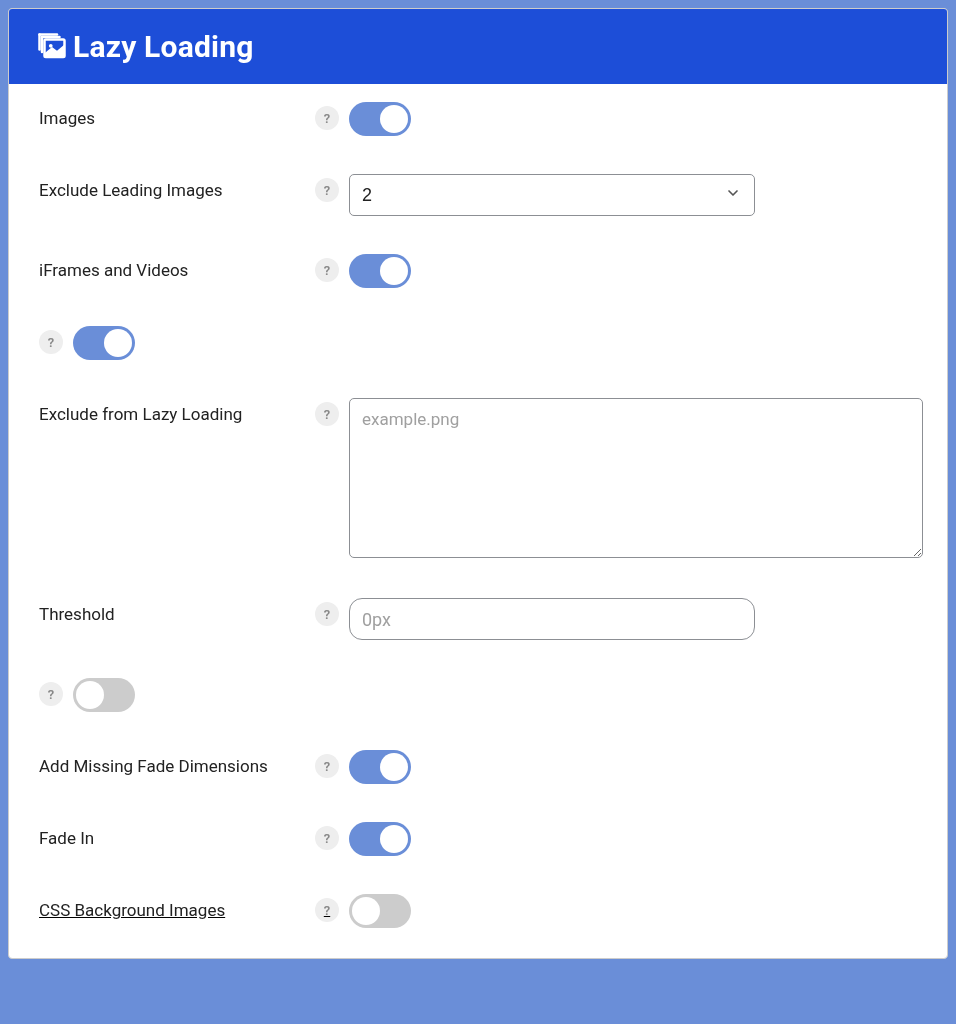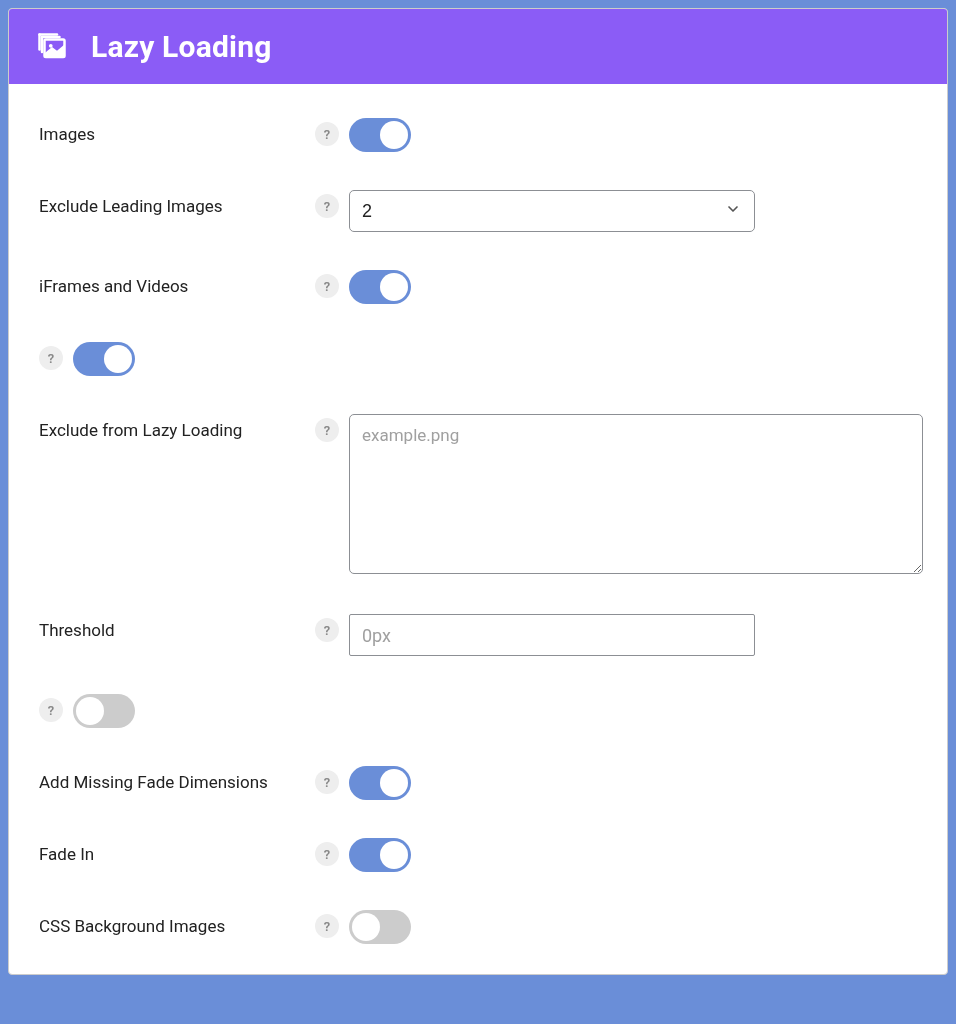--- a/index.html
+++ b/index.html
@@ -13,42 +13,42 @@
       padding: 8px;
       width: 956px;
     }
     .panel {
       background: #ffffff;
       border: 1px solid #ccc;
       border-radius: 4px;
       overflow: hidden;
     }
     .panel-header {
-      background: #8b5cf6;
+      background: #1d4ed8;
       color: #ffffff;
       padding: 20px 28px;
       display: flex;
       align-items: center;
-      gap: 24px;
+      gap: 6px;
     }
     .panel-header h1 {
       font-size: 30px;
       font-weight: 700;
       letter-spacing: 0.2px;
     }
     .header-icon {
       display: inline-flex;
       align-items: center;
       justify-content: center;
       width: 30px;
       height: 30px;
       flex-shrink: 0;
     }
     .panel-body {
-      padding: 34px 30px 20px 30px;
+      padding: 18px 30px 20px 30px;
     }
     .row {
       display: flex;
       align-items: flex-start;
       margin-bottom: 40px;
     }
     .row.short {
       margin-bottom: 38px;
     }
     .label-col {
@@ -153,21 +153,21 @@
     textarea.form-textarea::placeholder,
     input.form-input::placeholder {
       color: #a0a0a0;
     }
     input.form-input {
       width: 406px;
       height: 42px;
       padding: 6px 12px;
       font-size: 18px;
       border: 1px solid #8c8f94;
-      border-radius: 2px;
+      border-radius: 13px;
       color: #222;
       font-family: inherit;
     }
   </style>
 </head>
 <body>
 
 <div class="panel">
 
   <div class="panel-header">
@@ -303,21 +303,21 @@
       <div class="help-col">
         <span class="help-icon">?</span>
       </div>
       <div class="control-col">
         <div class="toggle on">
           <div class="knob"></div>
         </div>
       </div>
     </div>
 
-    <div class="row short" style="margin-bottom:10px;">
+    <div class="row short" style="margin-bottom:10px;text-decoration:underline;">
       <div class="label-col">
         <label>CSS Background Images</label>
       </div>
       <div class="help-col">
         <span class="help-icon">?</span>
       </div>
       <div class="control-col">
         <div class="toggle off">
           <div class="knob"></div>
         </div>

